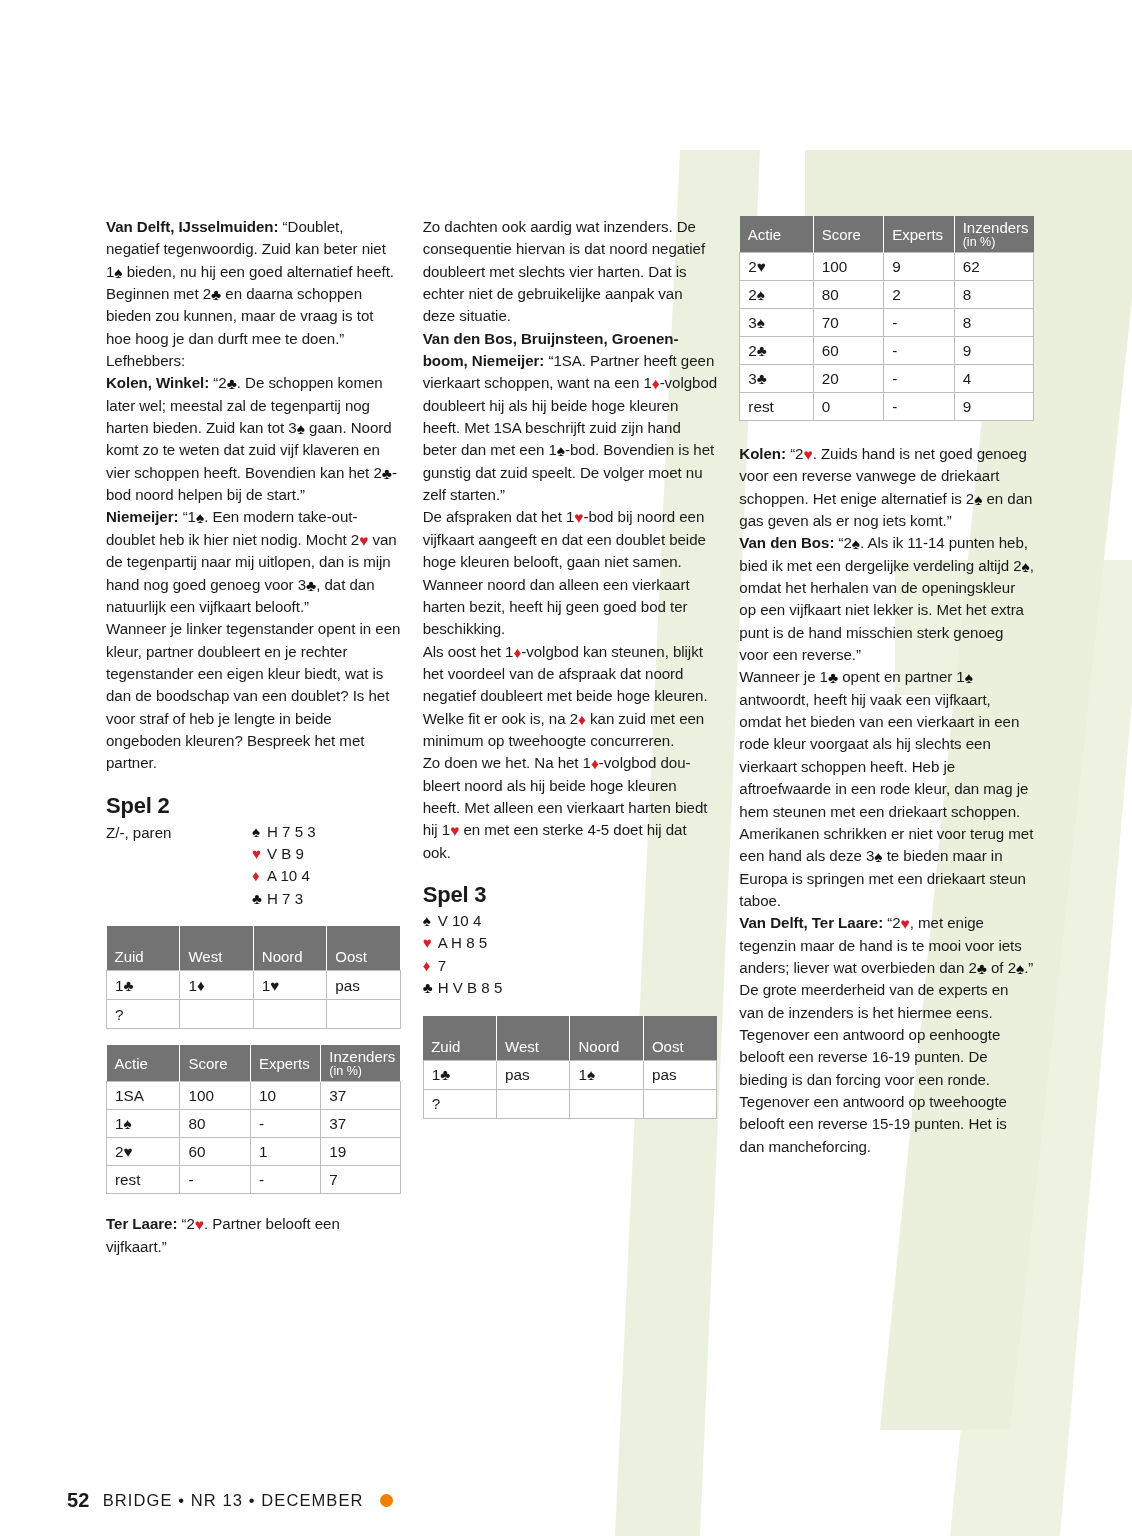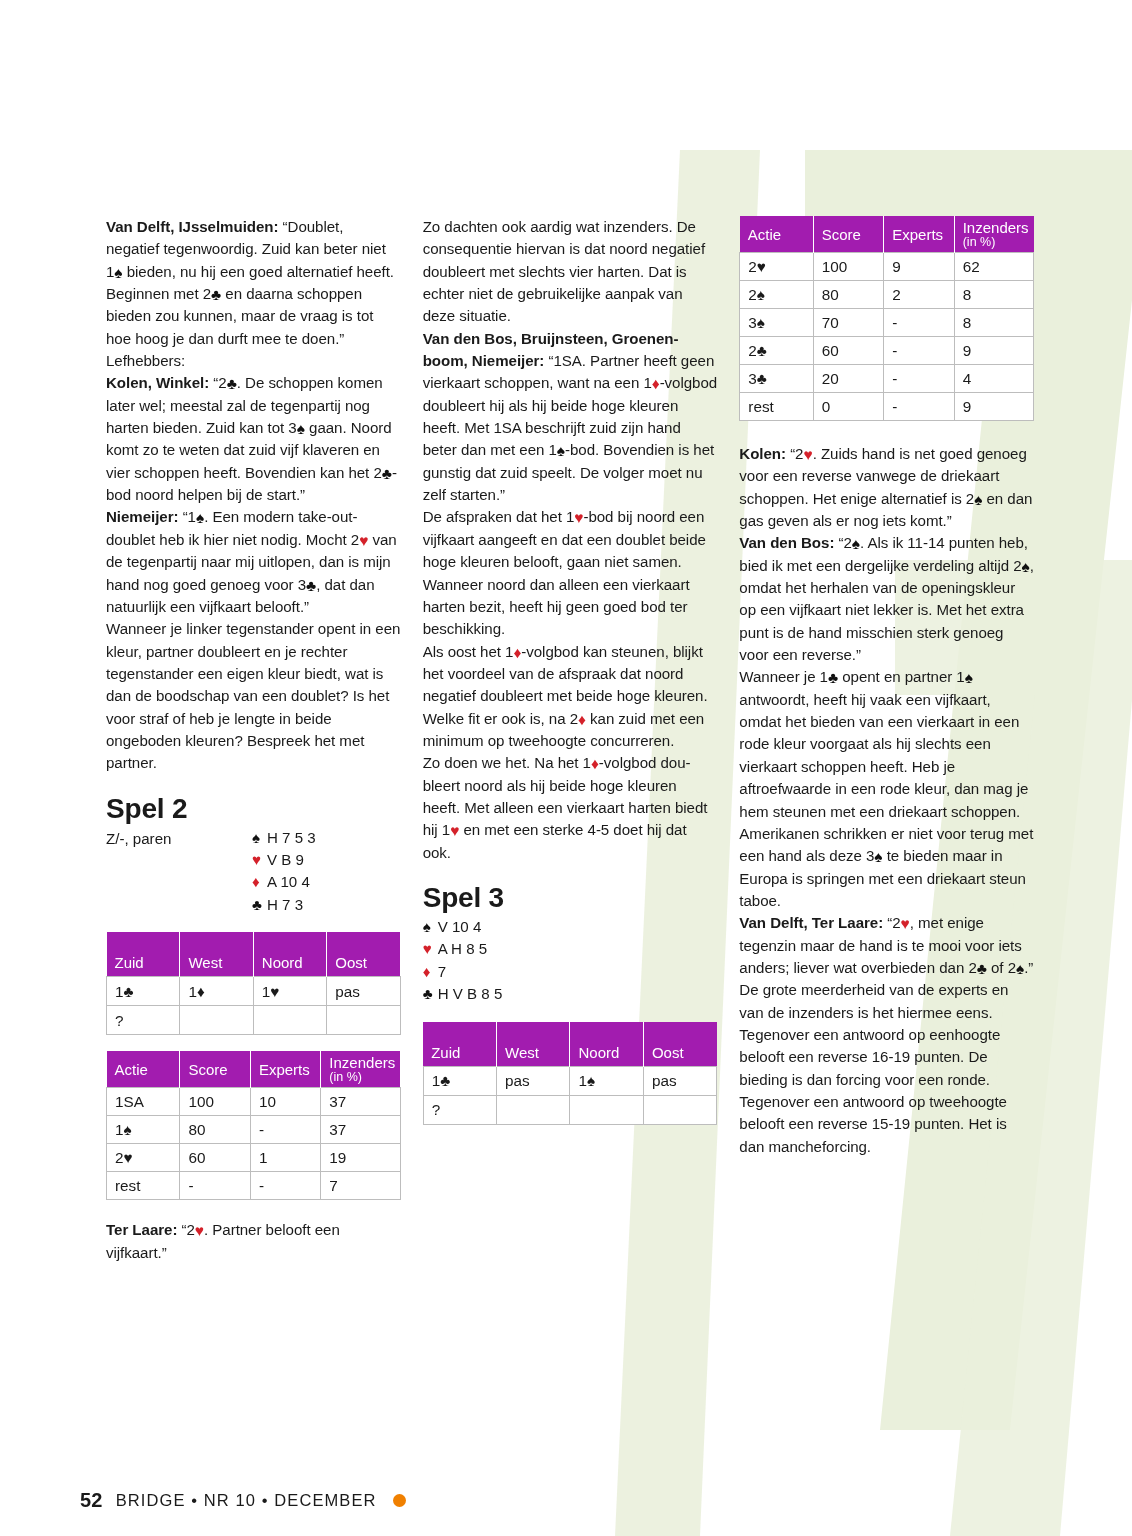--- a/index.html
+++ b/index.html
@@ -23,58 +23,58 @@
   }
   .col{width:295px;}
 
   
   p{margin:0;font-size:15.1px;line-height:22.35px;letter-spacing:-0.05px;}
   .b{font-weight:bold;}
   .red{color:#d4212a;}
   .blk{color:#111;}
   .suit{font-size:15.5px;line-height:0;position:relative;top:1px;}
   .spelhead{
-    font-size:28px;font-weight:bold;letter-spacing:-0.2px;
+    font-size:22px;font-weight:bold;letter-spacing:-0.2px;
     margin:18px 0 2px 0;
   }
 
   
   .hand{display:flex;margin-top:1px;gap:26px;}
   .hand .vul{width:120px;font-size:15.1px;line-height:22.4px;padding-top:1px;}
   .hand .cards{font-size:15.1px;line-height:22.4px;}
   .hand .cards div{white-space:nowrap;}
   .hand .cards .sy{display:inline-block;width:15px;}
 
   
   table{border-collapse:collapse;width:100%;table-layout:fixed;}
   table.bid{margin-top:16px;}
   table.res{margin-top:16px;}
   th{
-    background:#a21caf;color:#ffffff;
+    background:#737373;color:#ffffff;
     font-weight:normal;text-align:left;
     font-size:15px;line-height:17px;
     padding:22px 0 5px 8px;
     border-right:1px solid #ffffff;
     vertical-align:middle;
   }
   th:last-child{border-right:none;}
   th .sub{display:block;font-size:12.5px;line-height:13px;}
   th.two{padding-top:3px;padding-bottom:3px;}
   td{
     border:1px solid #bdbdbd;
     font-size:15.3px;line-height:17px;
     padding:4px 0 4px 8px;
     height:19px;
     background:#fff;
   }
   .t-bid td{height:20px;}
 
   
   .footer{
-    position:absolute;left:80px;bottom:44px;
+    position:absolute;left:67px;bottom:44px;
     display:flex;align-items:center;gap:13px;z-index:3;
   }
   .footer .pageno{font-size:20px;font-weight:bold;letter-spacing:0.2px;}
   .footer .mast{font-size:16.5px;letter-spacing:1.1px;}
   .footer .dot{
     width:13px;height:13px;border-radius:50%;
     background:#f08000;display:inline-block;margin-left:3px;
   }
 </style>
 </head>
@@ -318,17 +318,17 @@
     <p><span class="b">Van Delft, Ter Laare:</span><span> “2</span><span class="red suit">♥</span><span>, met enige tegenzin maar de hand is te mooi voor iets anders; liever wat overbieden dan 2</span><span class="blk suit">♣</span><span> of 2</span><span class="blk suit">♠</span><span>.”</span></p>
 
     <p>De grote meerderheid van de experts en van de inzenders is het hiermee eens. Tegenover een antwoord op eenhoogte belooft een reverse 16-19 punten. De bieding is dan forcing voor een ronde. Tegenover een antwoord op tweehoogte belooft een reverse 15-19 punten. Het is dan mancheforcing.</p>
 
   </div>
 
 </div>
 
 <div class="footer">
   <span class="pageno">52</span>
-  <span class="mast">BRIDGE • NR 10 • DECEMBER</span>
+  <span class="mast">BRIDGE • NR 13 • DECEMBER</span>
   <span class="dot"></span>
 </div>
 
 </div>
 
 </body></html>

